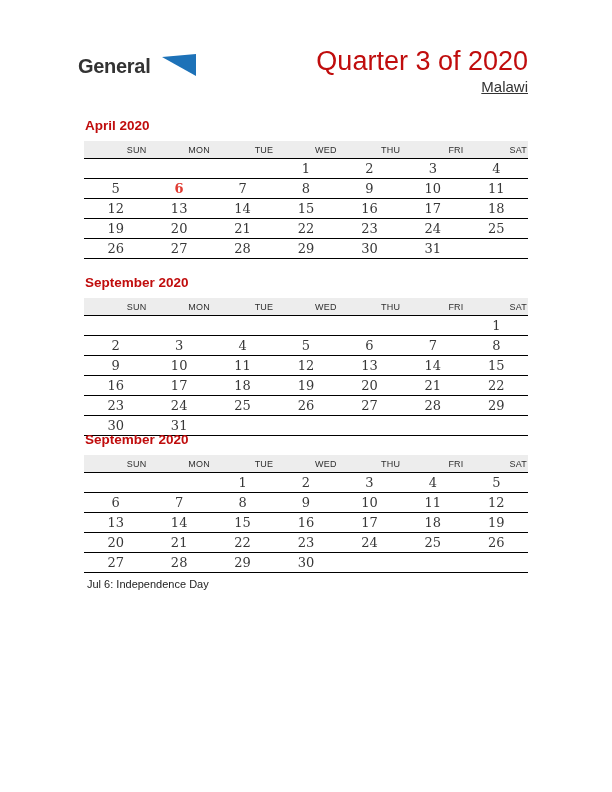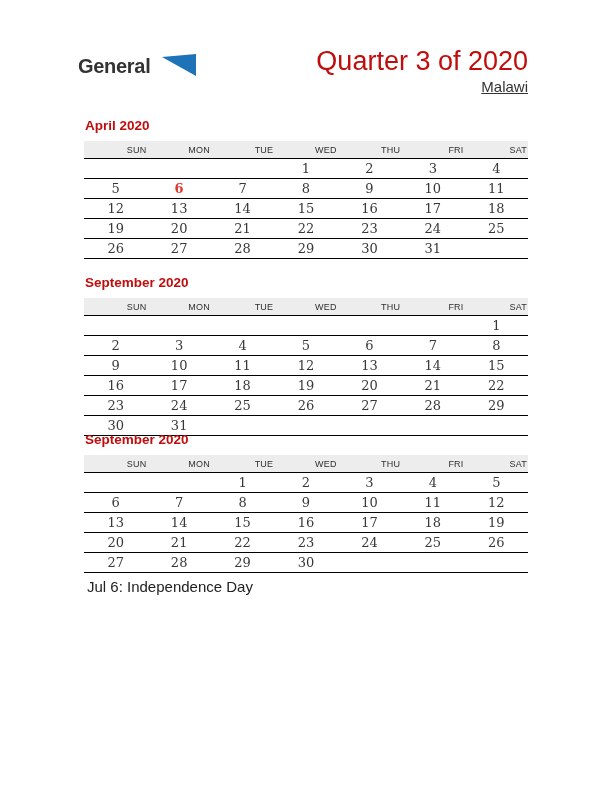--- a/index.html
+++ b/index.html
@@ -27,21 +27,21 @@
                line-height:17px;margin:0 0 7px 1px;}
   table{width:100%;border-collapse:collapse;table-layout:fixed;}
   th{background:var(--header-bg,#ededed);height:15px;font-size:9px;font-weight:400;
      color:#2f2f2f;letter-spacing:0.2px;border-bottom:1px solid var(--grid-line,#000);
      text-align:right;vertical-align:middle;}
   td{height:17px;border-bottom:1px solid var(--grid-line,#000);text-align:center;
      vertical-align:middle;font-family:"DejaVu Serif","Liberation Serif",serif;
      font-size:13px;color:var(--day-text,#383838);}
   td.holiday{color:var(--holiday-red,#e03a31);font-weight:700;}
 
-  .footnote{position:absolute;left:87px;top:578px;font-size:15px;color:#222222;}
+  .footnote{position:absolute;left:87px;top:578px;font-size:11px;color:#222222;}
 </style>
 </head>
 <body>
 
 <div class="page">
 
   <div class="logo">
     <div class="logo-line1">
       <span class="logo-general">General</span>
       <svg class="logo-flag" width="34" height="22" viewBox="0 0 34 22">

